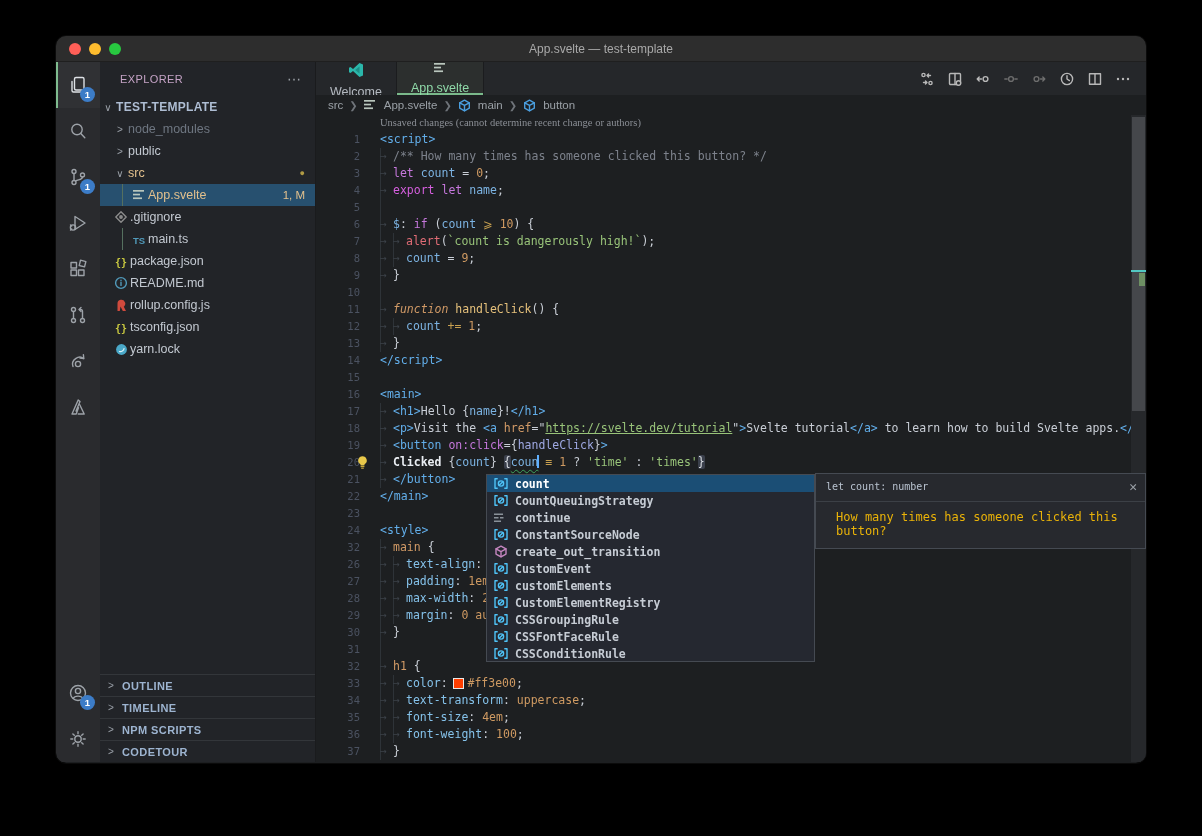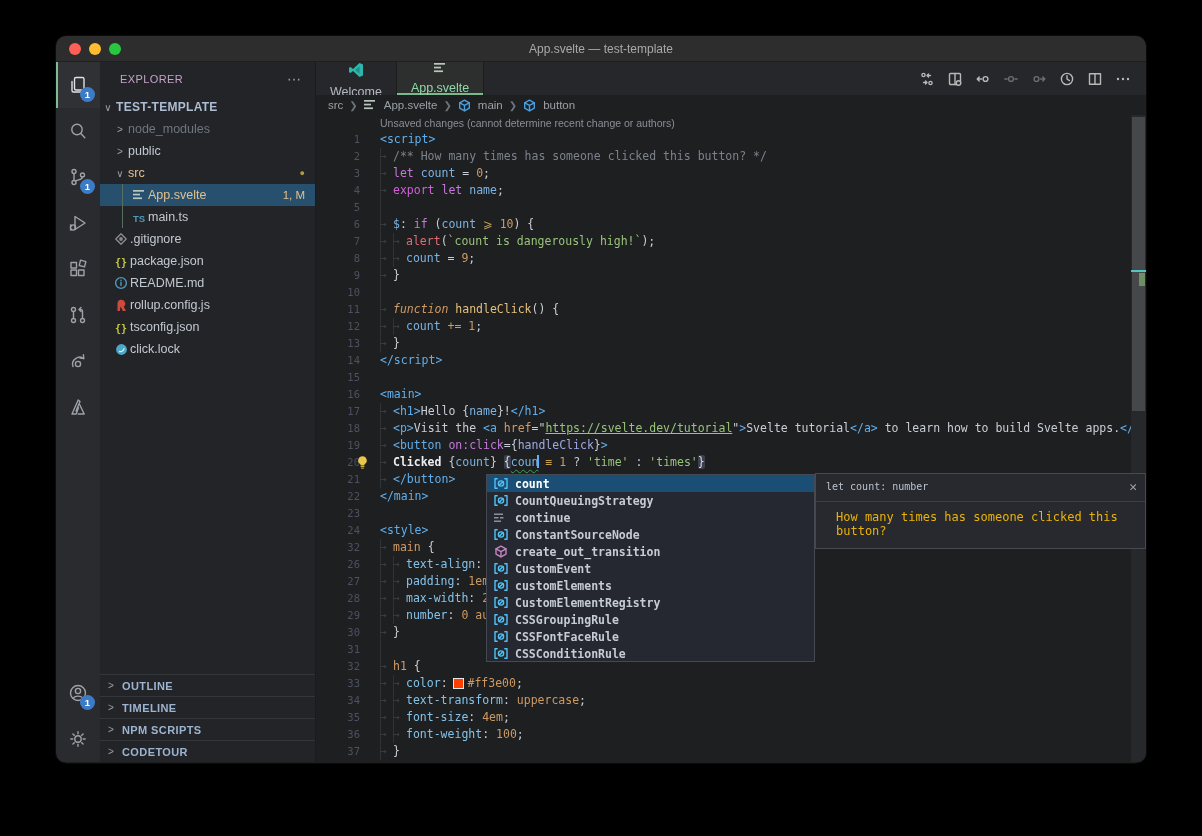--- a/index.html
+++ b/index.html
@@ -51,21 +51,21 @@
   .edactions { margin-left:auto; display:flex; align-items:center; gap:6px; padding-right:12px; color:#b8b8b8; }
   .edactions .ea { width:22px; height:22px; display:flex; align-items:center; justify-content:center; cursor:pointer; }
   .edactions .ea.dim { color:#6d6d6d; }
   .breadcrumbs { height:20px; display:flex; align-items:center; gap:4px; padding-left:12px; font-size:11.5px;
                  color:#9aa0a6; background:#1d1f21; cursor:pointer; }
   .breadcrumbs .bsep { color:#6f747a; font-size:10px; margin:0 2px; }
   .breadcrumbs .bi { display:flex; align-items:center; margin-right:3px; }
   
   .codearea { position:relative; flex:1; background:#1d1f21; overflow:hidden;
               font-family:"DejaVu Sans Mono", monospace; }
-  .lens { height:16px; line-height:16px; padding-left:64px; color:#8b8f96; font-family:Liberation Sans, sans-serif;
+  .lens { height:16px; line-height:16px; padding-left:64px; color:#8b8f96; font-family:Liberation Serif, serif;
           font-size:10.5px; cursor:pointer; }
   .cl { display:flex; height:17px; line-height:17px; font-size:11.5px; white-space:pre; }
   .cl .ln { width:60px; flex:none; text-align:right; padding-right:16px; color:#4b5261; font-size:10.5px; }
   .cl .code { position:relative; padding-left:4px; }
   .ind { display:inline-block; width:13px; color:#3c424a; box-shadow:inset 1px 0 0 #2e3338; }
   .c-tag{color:#62aeea} .c-kw{color:#c678dd} .c-kw2{color:#d55fde} .c-var{color:#7cb3e2}
   .c-num{color:#cf9a62} .c-str{color:#98c379} .c-fn{color:#e06c75} .c-def{color:#e5c07b}
   .c-kwf{color:#d19a66;font-style:italic} .c-prop{color:#85c2ea} .c-sel{color:#d19a66}
   .c-cmt{color:#7d828c} .c-op{color:#c8a050} .c-lav{color:#9fa9e3} .c-attr{color:#d19a66}
   .c-link{color:#98c379;text-decoration:underline} .c-txt{color:#c9ced6}
@@ -243,43 +243,43 @@
                     <rect y="1" width="11" height="1.7" fill="#b9c6bd"></rect>
                     <rect y="4.7" width="7" height="1.7" fill="#b9c6bd"></rect>
                     <rect y="8.4" width="9" height="1.7" fill="#b9c6bd"></rect>
                   </svg>
                 </span>
               </span>
               <span class="lbl">App.svelte</span>
               <span class="badge">1, M</span>
             </div>
             <div class="row">
-              <span class="guide"></span>
-              <span class="ficon">
-                <span style="display: inline-flex; align-items: center;">
-                  <svg width="15" height="13" viewBox="0 0 15 13">
-                    <text x="1" y="10.5" font-family="Liberation Sans,sans-serif" font-size="9.5" font-weight="bold" fill="#519aba">TS</text>
-                  </svg>
-                </span>
-              </span>
-              <span class="lbl">main.ts</span>
-            </div>
-            <div class="row">
               <span style="width: 12px; flex: 0 0 auto;"></span>
               <span class="ficon">
                 <span style="display: inline-flex; align-items: center;">
                   <svg width="14" height="14" viewBox="0 0 14 14" fill="none" stroke="#8a8a8a" stroke-width="1.4" stroke-linecap="round" stroke-linejoin="round">
                     <path d="M7 1.8L12.2 7 7 12.2 1.8 7z"></path>
                     <circle cx="7" cy="7" r="1.2" fill="#8a8a8a"></circle>
                   </svg>
                 </span>
               </span>
               <span class="lbl">.gitignore</span>
             </div>
             <div class="row">
+              <span class="guide"></span>
+              <span class="ficon">
+                <span style="display: inline-flex; align-items: center;">
+                  <svg width="15" height="13" viewBox="0 0 15 13">
+                    <text x="1" y="10.5" font-family="Liberation Sans,sans-serif" font-size="9.5" font-weight="bold" fill="#519aba">TS</text>
+                  </svg>
+                </span>
+              </span>
+              <span class="lbl">main.ts</span>
+            </div>
+            <div class="row">
               <span style="width: 12px; flex: 0 0 auto;"></span>
               <span class="ficon">
                 <span style="display: inline-flex; align-items: center;">
                   <svg width="14" height="13" viewBox="0 0 14 13">
                     <text x="1" y="10.5" font-family="DejaVu Sans Mono,monospace" font-size="10" font-weight="bold" fill="#cbcb41">{}</text>
                   </svg>
                 </span>
               </span>
               <span class="lbl">package.json</span>
             </div>
@@ -320,21 +320,21 @@
             <div class="row">
               <span style="width: 12px; flex: 0 0 auto;"></span>
               <span class="ficon">
                 <span style="display: inline-flex; align-items: center;">
                   <svg width="13" height="13" viewBox="0 0 13 13">
                     <circle cx="6.5" cy="6.5" r="5.4" fill="#4aa8c8"></circle>
                     <path d="M4 8.5c2.5.6 4.8-.8 5.2-3.4" stroke="#dff2f8" stroke-width="1.1" fill="none"></path>
                   </svg>
                 </span>
               </span>
-              <span class="lbl">click.lock</span>
+              <span class="lbl">yarn.lock</span>
             </div>
           </div>
         <div id="sections" class="sections">
             <div class="sec">
               <span class="chev">&gt;</span>
               <span>OUTLINE</span>
             </div>
             <div class="sec">
               <span class="chev">&gt;</span>
               <span>TIMELINE</span>
@@ -517,21 +517,21 @@
                       <rect x="5.4" y="13.2" width="3.2" height="1.1" rx=".5" fill="#c8a83c"></rect>
                     </svg></span><span class="ind">→</span><span class="c-boldw">Clicked </span><span class="c-txt">{</span><span class="c-var">count</span><span class="c-txt">} </span><span class="c-brhl">{</span><span class="c-var c-sq">coun</span><span class="caret"></span><span class="c-txt"> </span><span class="c-op">≡</span><span class="c-txt"> </span><span class="c-num">1</span><span class="c-txt"> ? </span><span class="c-str">'time'</span><span class="c-txt"> : </span><span class="c-str">'times'</span><span class="c-brhl">}</span></span></div>
               <div class="cl"><span class="ln">21</span><span class="code"><span class="ind">→</span><span class="c-tag">&lt;/button&gt;</span></span></div>
               <div class="cl"><span class="ln">22</span><span class="code"><span class="c-tag">&lt;/main&gt;</span></span></div>
               <div class="cl"><span class="ln">23</span><span class="code"></span></div>
               <div class="cl"><span class="ln">24</span><span class="code"><span class="c-tag">&lt;style&gt;</span></span></div>
               <div class="cl"><span class="ln">32</span><span class="code"><span class="ind">→</span><span class="c-sel">main</span><span class="c-txt"> {</span></span></div>
               <div class="cl"><span class="ln">26</span><span class="code"><span class="ind">→</span><span class="ind">→</span><span class="c-prop">text-align</span><span class="c-txt">: </span><span class="c-txt">c</span></span></div>
               <div class="cl"><span class="ln">27</span><span class="code"><span class="ind">→</span><span class="ind">→</span><span class="c-prop">padding</span><span class="c-txt">: </span><span class="c-num">1em</span></span></div>
               <div class="cl"><span class="ln">28</span><span class="code"><span class="ind">→</span><span class="ind">→</span><span class="c-prop">max-width</span><span class="c-txt">: </span><span class="c-num">2</span></span></div>
-              <div class="cl"><span class="ln">29</span><span class="code"><span class="ind">→</span><span class="ind">→</span><span class="c-prop">number</span><span class="c-txt">: </span><span class="c-num">0 au</span></span></div>
+              <div class="cl"><span class="ln">29</span><span class="code"><span class="ind">→</span><span class="ind">→</span><span class="c-prop">margin</span><span class="c-txt">: </span><span class="c-num">0 au</span></span></div>
               <div class="cl"><span class="ln">30</span><span class="code"><span class="ind">→</span><span class="c-txt">}</span></span></div>
               <div class="cl"><span class="ln">31</span><span class="code"><span class="ind"> </span></span></div>
               <div class="cl"><span class="ln">32</span><span class="code"><span class="ind">→</span><span class="c-sel">h1</span><span class="c-txt"> {</span></span></div>
               <div class="cl"><span class="ln">33</span><span class="code"><span class="ind">→</span><span class="ind">→</span><span class="c-prop">color</span><span class="c-txt">: </span><span class="c-swatch"></span><span class="c-num">#ff3e00</span><span class="c-txt">;</span></span></div>
               <div class="cl"><span class="ln">34</span><span class="code"><span class="ind">→</span><span class="ind">→</span><span class="c-prop">text-transform</span><span class="c-txt">: </span><span class="c-num">uppercase</span><span class="c-txt">;</span></span></div>
               <div class="cl"><span class="ln">35</span><span class="code"><span class="ind">→</span><span class="ind">→</span><span class="c-prop">font-size</span><span class="c-txt">: </span><span class="c-num">4em</span><span class="c-txt">;</span></span></div>
               <div class="cl"><span class="ln">36</span><span class="code"><span class="ind">→</span><span class="ind">→</span><span class="c-prop">font-weight</span><span class="c-txt">: </span><span class="c-num">100</span><span class="c-txt">;</span></span></div>
               <div class="cl"><span class="ln">37</span><span class="code"><span class="ind">→</span><span class="c-txt">}</span></span></div>
             </div>
 

